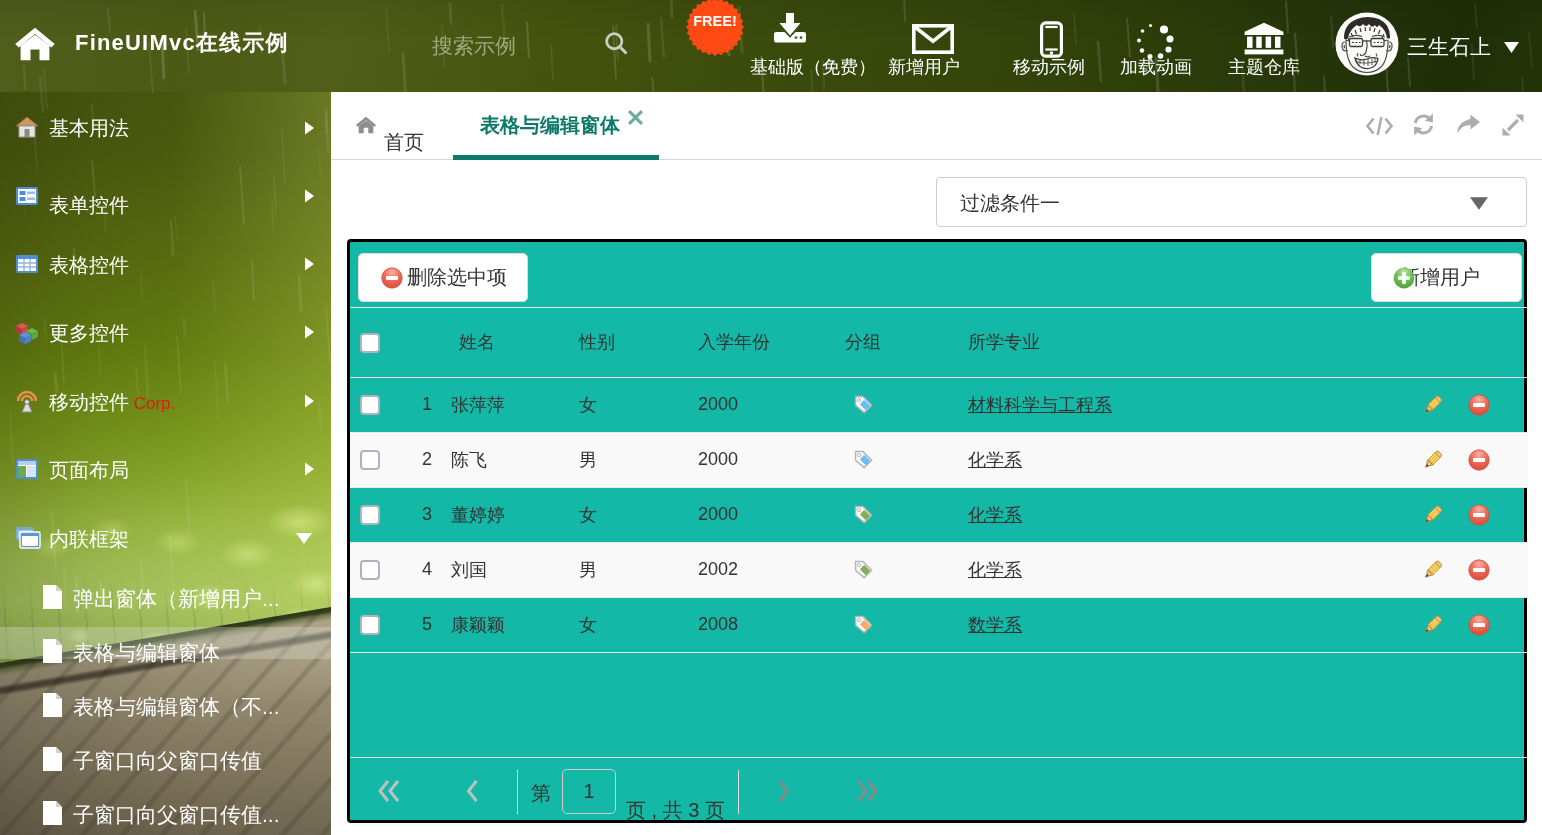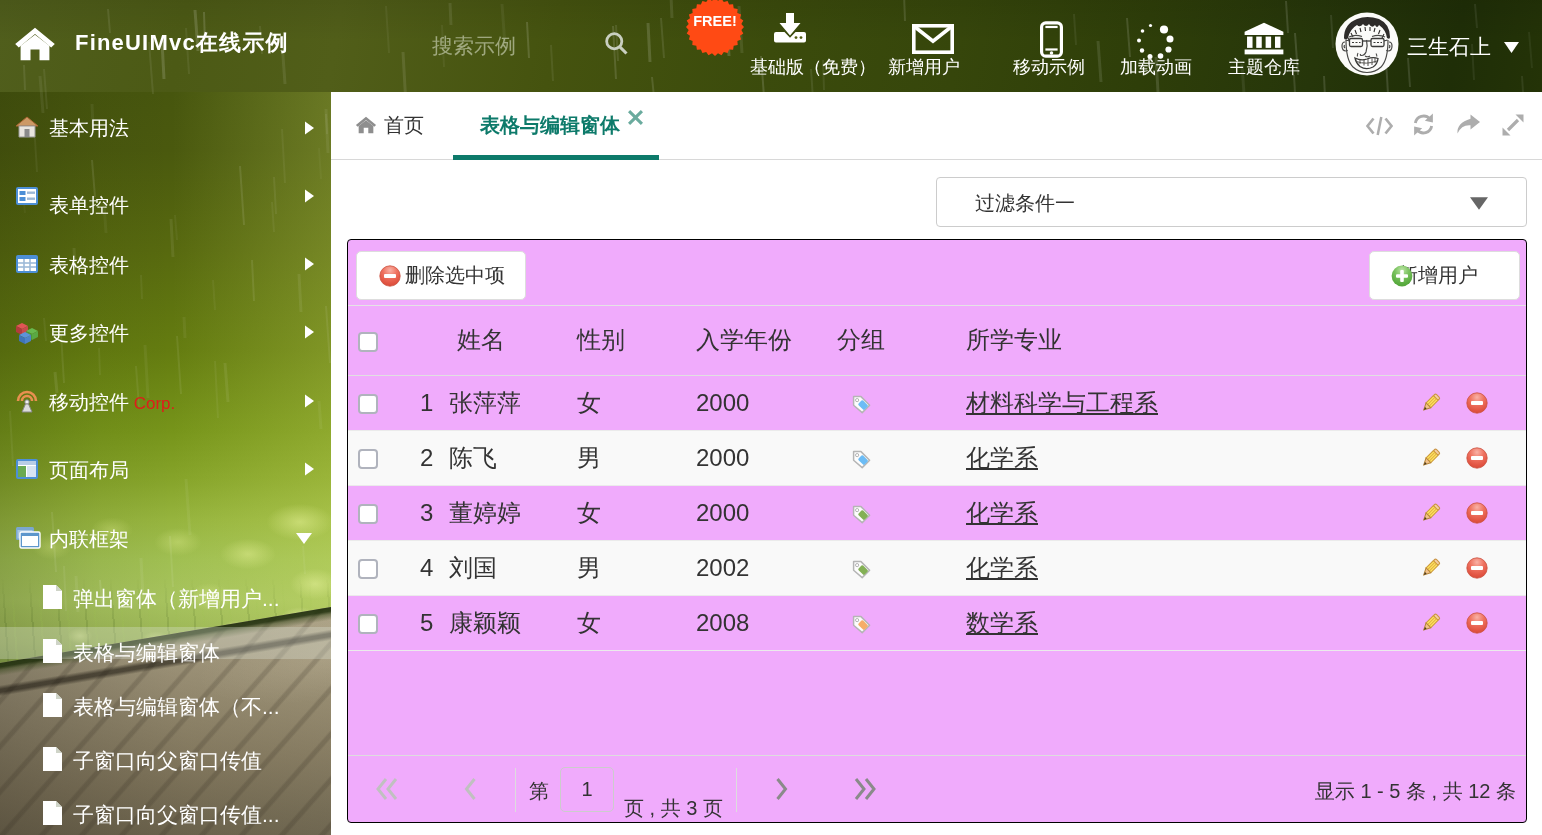--- a/index.html
+++ b/index.html
@@ -56,38 +56,38 @@
 
 .hicon { position:absolute; color:#fff; }
 #htitle { left:75px; top:28px; color:#fff; font-size:22px; font-weight:bold; letter-spacing:1.2px; }
 #hsearch { left:432px; top:32px; color:rgba(230,235,215,.55); font-size:21px; }
 .navlbl { position:absolute; top:55px; color:#fff; font-size:18px; white-space:nowrap; }
 #free { left:685px; top:-2px; width:60px; height:60px; }
 #uname { left:1407px; top:33px; color:#fff; font-size:21px; }
 
 
 #tabsbar { left:331px; top:92px; width:1211px; height:68px; background:#fff; border-bottom:1px solid #d8d8d8; }
-#tab1 { left:32px; top:0; height:68px; line-height:66px; color:#333; font-size:20px; }
+#tab1 { left:32px; top:17px; height:68px; line-height:66px; color:#333; font-size:20px; }
 #tab2 { left:149px; top:0; height:68px; line-height:66px; color:#0d7a6a; font-weight:bold; font-size:20px; }
 #tabline { left:122px; top:63px; width:206px; height:5px; background:#0d7a6a; }
 .tabico { position:absolute; top:23px; color:#9a9a9a; }
 
 
 #inp1 { left:346px; top:177px; width:579px; height:50px; background:#fff; border:1px solid #ccc; border-radius:4px; }
 #inp1 span { position:absolute; left:17px; top:12px; color:#9b9b9b; font-size:20px; }
 #dd1 { left:936px; top:177px; width:591px; height:50px; background:#fff; border:1px solid #ccc; border-radius:4px; }
-#dd1 span { position:absolute; left:23px; top:12px; color:#333; font-size:20px;margin-left:15px; }
-
-
-#grid { left:347px; top:239px; width:1180px; height:584px; background:#f0abfc; border:1px solid #000000; border-radius:4px; }
+#dd1 span { position:absolute; left:23px; top:12px; color:#333; font-size:20px; }
+
+
+#grid { left:347px; top:239px; width:1180px; height:584px; background:#14b8a6; border:3px solid #000000; border-radius:4px; }
 .btn { position:absolute; background:#fff; border:1px solid #ddd; border-radius:5px; height:49px; line-height:47px; font-size:20px; color:#333; }
 #btnDel { left:8px; top:11px; width:170px; }
 #btnAdd { left:1021px; top:11px; width:151px; }
 #toolbarline { left:0; top:65px; width:1178px; height:1px; background:#e4e4e4; }
-table#tbl { position:absolute; left:0; top:66px; width:1178px; border-collapse:collapse; table-layout:fixed; font-size:24px; color:#333; }
+table#tbl { position:absolute; left:0; top:66px; width:1178px; border-collapse:collapse; table-layout:fixed; font-size:18px; color:#333; }
 #tbl th, #tbl td { font-weight:normal; text-align:left; padding:0 0 0 15px; height:55px; border-bottom:1px solid #ebebeb; overflow:visible; white-space:nowrap; }
 #tbl td.cbc, #tbl th.cbc { padding-left:10px; }
 #tbl td.num { padding:0 5px 0 0; text-align:right; }
 #tbl th.nm { padding-left:23px; }
 #tbl td.tagc, #tbl th.tagc { padding-left:0; text-align:center; }
 #tbl thead th { height:69px; border-bottom:1px solid #e0e0e0; }
 #tbl tr.alt td { background:#f9f9f9; }
 .cb { width:20px; height:20px; border:2px solid #b0b3bd; border-radius:4px; background:#fff; display:inline-block; vertical-align:middle; }
 .lnk { text-decoration:underline; color:#333; }
 .tagc { text-align:center; } .tagc svg { vertical-align:middle; }
@@ -683,16 +683,15 @@
       <div class="abs" style="left:181px;top:22px">第</div>
       <div class="abs" id="pginp">1</div>
       <div class="abs" style="left:276px;top:39px">页 , 共 3 页</div>
       <div class="pgsep" style="left:388px"></div>
       <svg class="parrow" style="left:427px" width="14" height="26" viewBox="0 0 13 26">
           <path d="M2 3 L10 13 L2 23" fill="none" stroke="#8a8a8a" stroke-width="3"></path>
         </svg>
       <svg class="parrow" style="left:504px" width="26" height="26" viewBox="0 0 26 26">
           <path d="M4 3 L12 13 L4 23 M14 3 L22 13 L14 23" fill="none" stroke="#8a8a8a" stroke-width="3"></path>
         </svg>
-      <div class="abs" style="right:10px;top:22px">显示 1 - 5 条 , 共 12 条</div>
     </div>
   </div>
 </div>
 
 </body></html>

